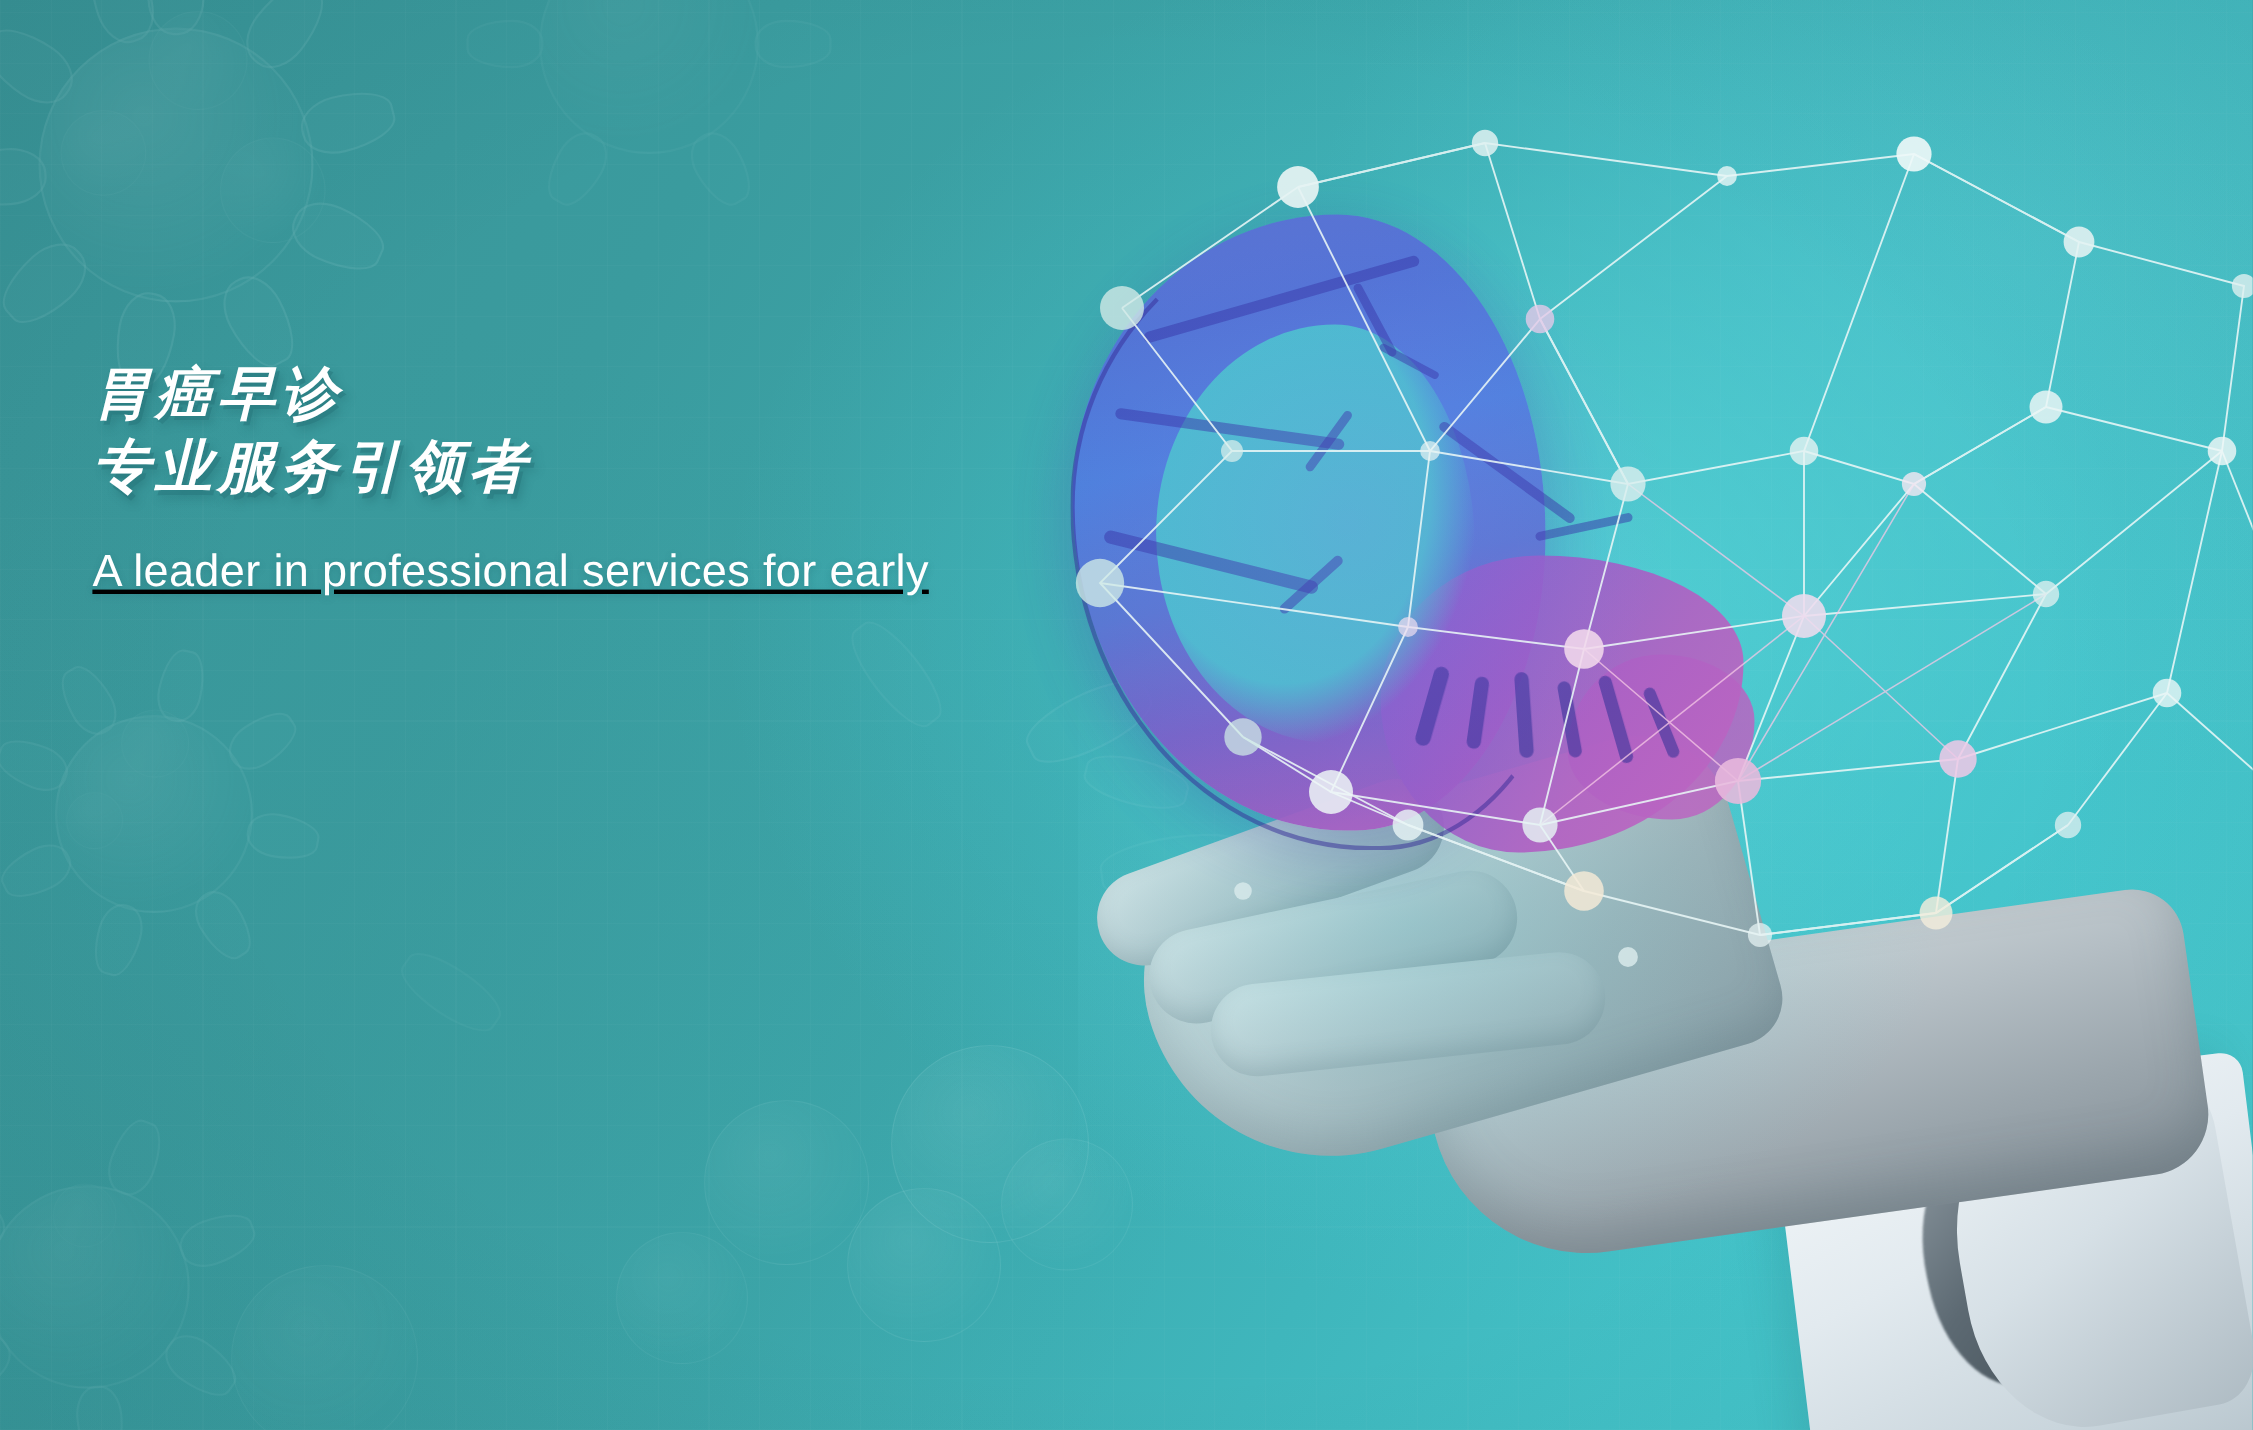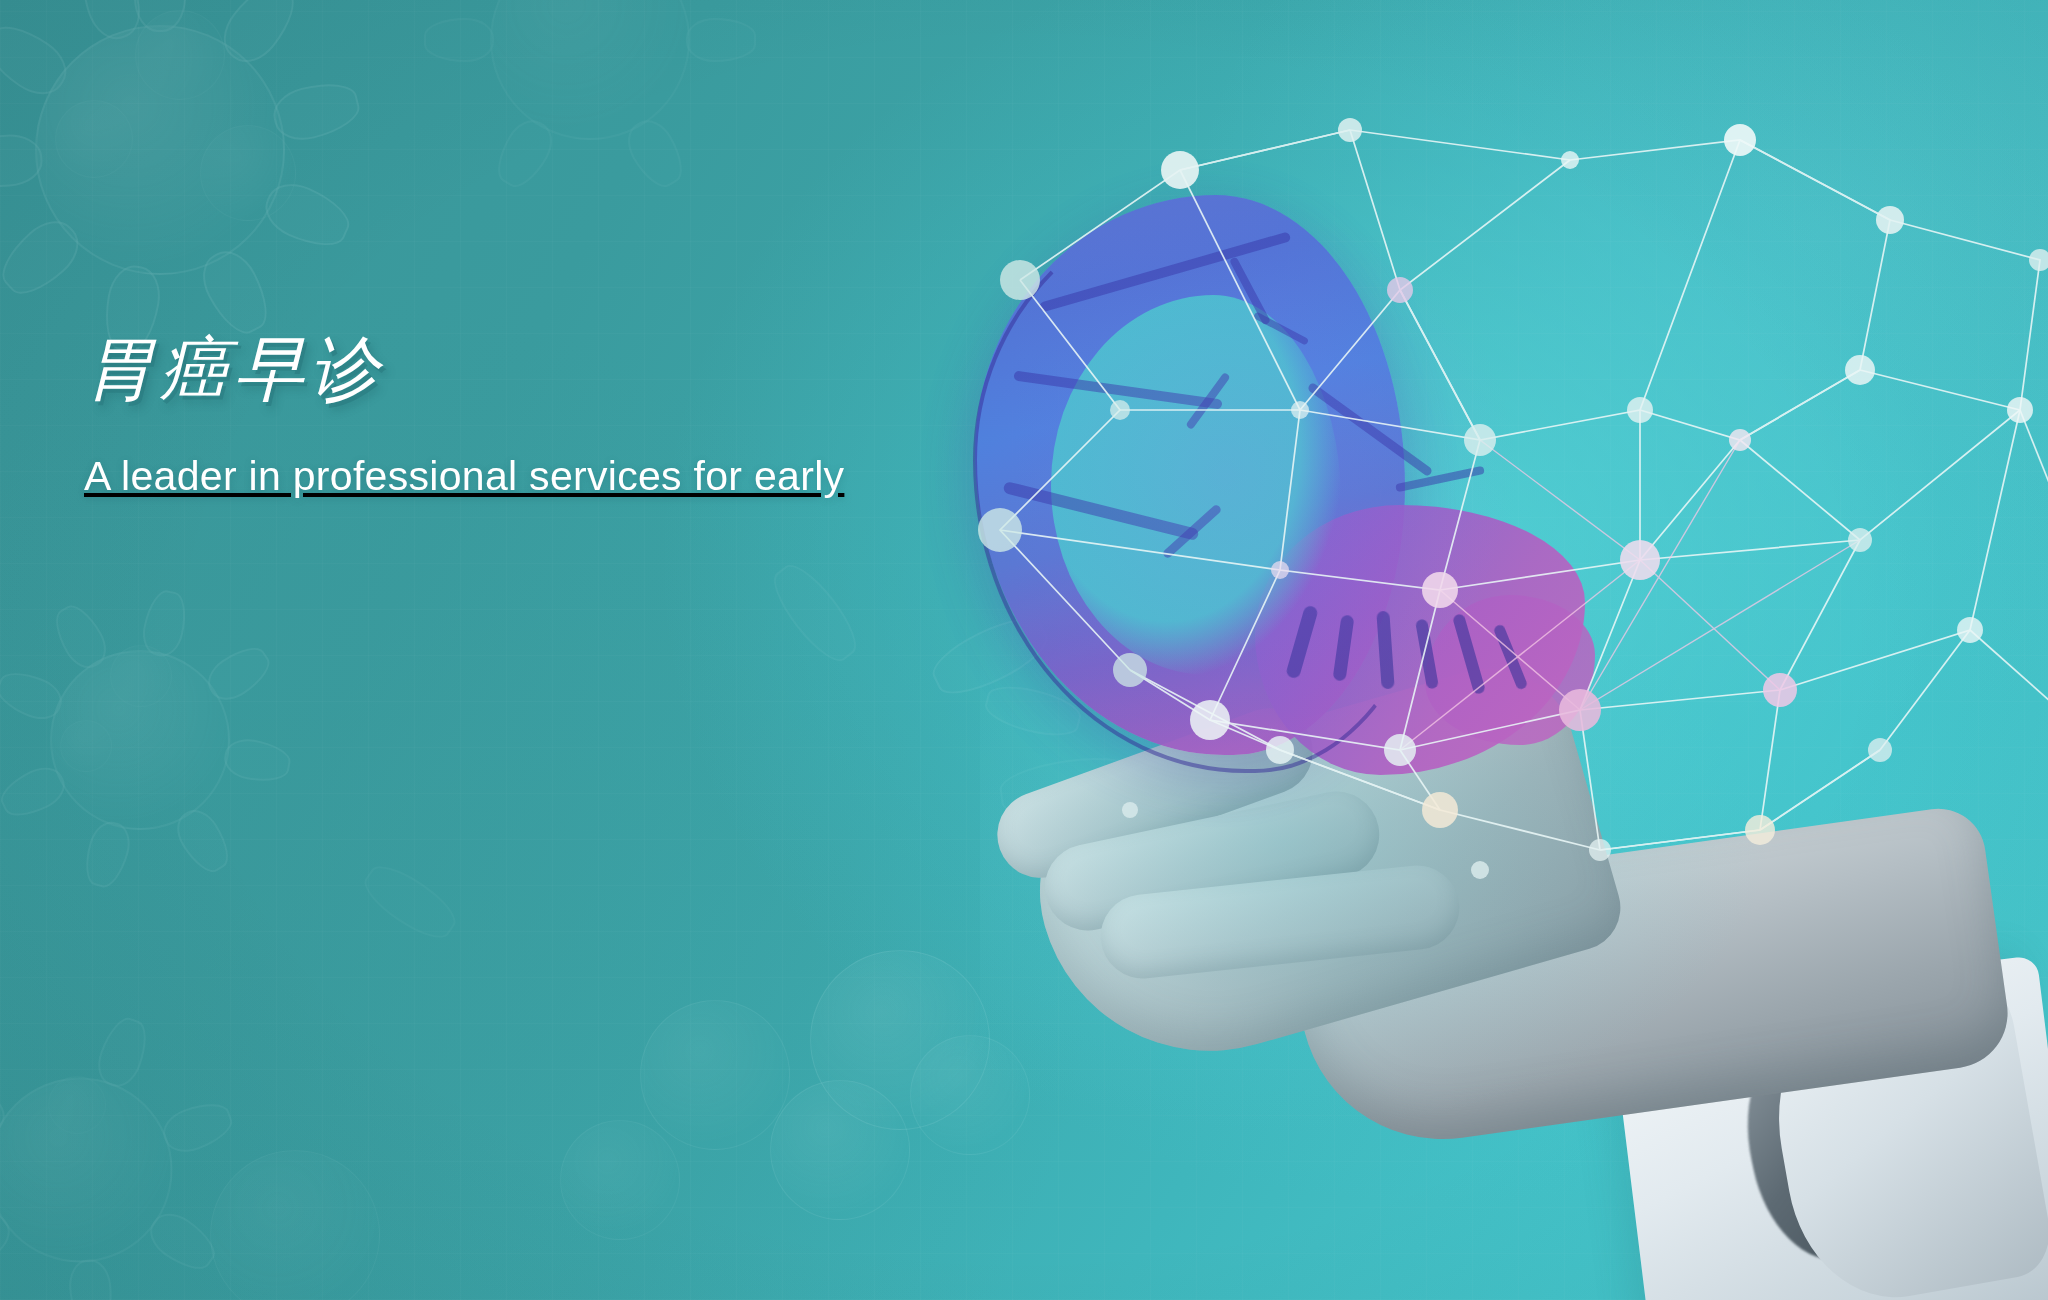--- a/index.html
+++ b/index.html
@@ -56,22 +56,22 @@
   }
   .vignette{
     position:absolute;inset:0;
     background:radial-gradient(ellipse 1500px 1100px at 50% 50%, rgba(0,0,0,0) 55%, rgba(10,60,65,.13) 100%);
   }
 
   
   #copy{position:absolute;left:84px;top:325px;width:900px;}
 
   .cn-line{
-    font-size:70px;
-    font-weight:normal;
+    font-size:52px;
+    font-weight:bold;
     font-style:italic;
     letter-spacing:5px;
     color:#ffffff;
     line-height:1.28;
     white-space:nowrap;
     text-shadow:
        3px 4px 0px rgba(40,120,126,.55),
        5px 7px 9px rgba(25,95,100,.38);
   }
   .en-line{
@@ -391,18 +391,19 @@
         <circle cx="880" cy="720" r="15" fill="#f3eddc" opacity=".82"></circle>
         <circle cx="1000" cy="640" r="12" fill="#e0eff0" opacity=".76"></circle>
         <circle cx="600" cy="760" r="9" fill="#eaf7f7" opacity=".68"></circle>
         <circle cx="250" cy="700" r="8" fill="#e9f6f6" opacity=".62"></circle>
       </g>
     </svg>
   </div>
 
   <div id="copy">
     <div class="cn-line">胃癌早诊</div>
+    <div class="cn-line">专业服务引领者</div>
     <div id="en-block">
       <div class="en-line">A leader in professional services for early</div>
     </div>
   </div>
 
 </div>
 
 </body></html>

